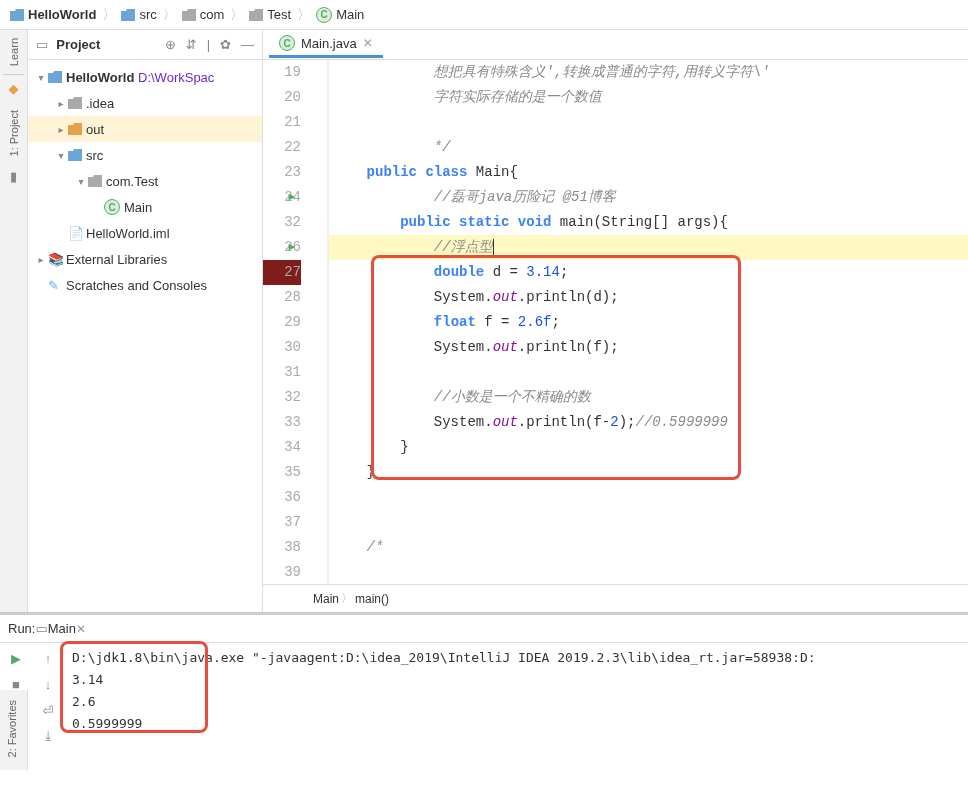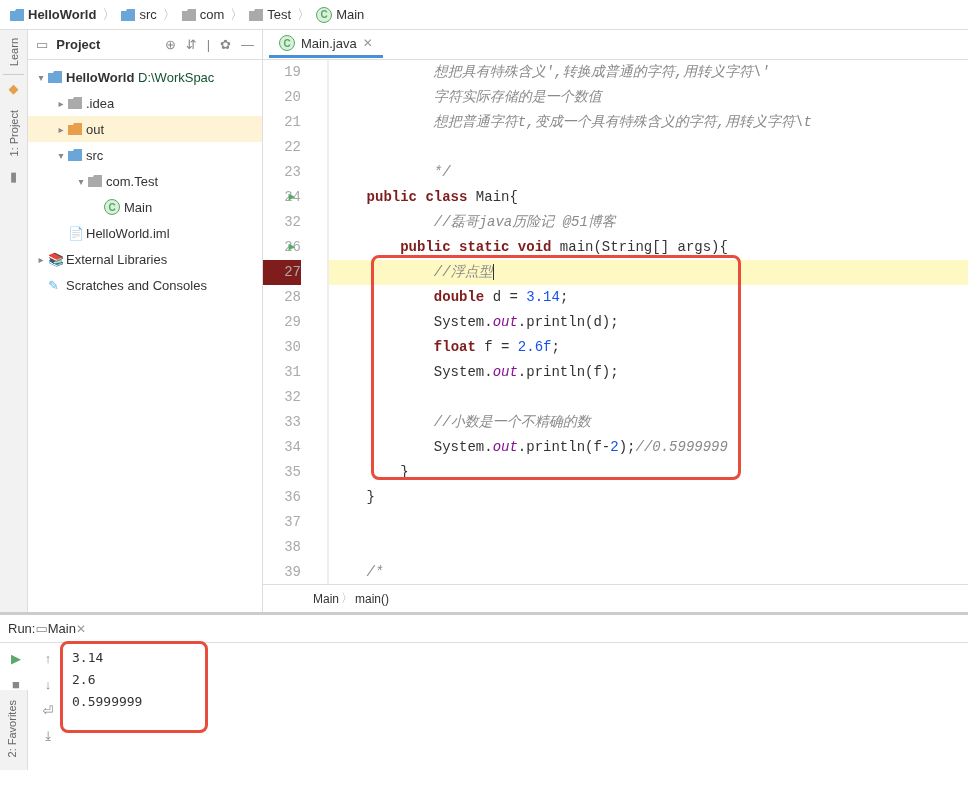--- a/index.html
+++ b/index.html
@@ -28,21 +28,21 @@
 .tab { display: inline-flex; align-items: center; gap: 6px; padding: 4px 10px; border-bottom: 3px solid #4a90d9; }
 .tab-close { color: #999; font-size: 12px; }
 .code-area { flex: 1; display: flex; font-family: Consolas, 'Courier New', monospace; font-size: 14px; overflow: hidden; position: relative; }
 .gutter { width: 66px; background: #fff; border-right: 2px solid #eee; text-align: right; color: #aaa; padding-right: 26px; position: relative; }
 .gutter .ln { height: 25px; line-height: 25px; }
 .gutter .ln.hl { background: #7f1d1d; }
 .gutter .run-icon { position: absolute; right: 6px; top: 0; color: #59a869; font-size: 11px; }
 .code { flex: 1; position: relative; }
 .code-line { height: 25px; line-height: 25px; white-space: pre; padding-left: 4px; }
 .code-line.hl { background: #fef9c3; }
-.kw { color: #7f1d1d; font-weight: bold; }
+.kw { color: #3b82f6; font-weight: bold; }
 .com { color: #8a8a8a; font-style: italic; }
 .num { color: #1750eb; }
 .field { color: #871094; font-style: italic; }
 .breadcrumb2 { height: 28px; border-top: 1px solid #ddd; display: flex; align-items: center; font-size: 12px; color: #333; padding-left: 50px; }
 .run-panel { border-top: 3px solid #ccc; height: 148px; display: flex; flex-direction: column; }
 .run-header { height: 28px; display: flex; align-items: center; padding: 0 8px; border-bottom: 1px solid #ddd; }
 .run-body { flex: 1; display: flex; }
 .run-tools { width: 32px; display: flex; flex-direction: column; align-items: center; gap: 4px; padding-top: 4px; }
 .run-tool { width: 22px; height: 22px; display: flex; align-items: center; justify-content: center; color: #888; cursor: pointer; font-size: 13px; }
 .run-tool.play { color: #59a869; }
@@ -111,21 +111,21 @@
         <span>✿</span>
         <span>—</span>
       </div>
     </div>
     <div class="tree">
       <div class="tree-row">
         <span class="arrow">▾</span>
         <span class="folder-icon blue"><svg width="14" height="12">
               <path d="M0 2 L5 2 L6 0 L14 0 L14 12 L0 12 Z"></path>
             </svg></span>
-        <span class="tree-label"><b>HelloWorld</b> <span style="color:#14532d">D:\WorkSpac</span></span>
+        <span class="tree-label"><b>HelloWorld</b> <span style="color:#6d28d9">D:\WorkSpac</span></span>
       </div>
       <div class="tree-row" style="padding-left:26px">
         <span class="arrow">▸</span>
         <span class="folder-icon gray"><svg width="14" height="12">
               <path d="M0 2 L5 2 L6 0 L14 0 L14 12 L0 12 Z"></path>
             </svg></span>
         <span class="tree-label">.idea</span>
       </div>
       <div class="tree-row sel" style="padding-left:26px">
         <span class="arrow">▸</span>
@@ -196,21 +196,20 @@
           <div class="ln">34</div>
           <div class="ln">35</div>
           <div class="ln">36</div>
           <div class="ln">37</div>
           <div class="ln">38</div>
           <div class="ln">39</div>
         </div>
       <div class="code" id="codebody">
         <div class="code-line">            <span class="com">想把具有特殊含义',转换成普通的字符,用转义字符\'</span></div>
           <div class="code-line">            <span class="com">字符实际存储的是一个数值</span></div>
-          <div class="code-line">            <span class="com">想把普通字符t,变成一个具有特殊含义的字符,用转义字符\t</span></div>
           <div class="code-line">&nbsp;</div>
           <div class="code-line">            <span class="com">*/</span></div>
           <div class="code-line">    <span class="kw">public class</span> Main{</div>
           <div class="code-line">            <span class="com">//磊哥java历险记 @51博客</span></div>
           <div class="code-line">        <span class="kw">public static void</span> main(String[] args){</div>
           <div class="code-line hl">            <span class="com">//浮点型<span style="border-right:1px solid #333"></span></span></div>
           <div class="code-line">            <span class="kw">double</span> d = <span class="num">3.14</span>;</div>
           <div class="code-line">            System.<span class="field">out</span>.println(d);</div>
           <div class="code-line">            <span class="kw">float</span> f = <span class="num">2.6f</span>;</div>
           <div class="code-line">            System.<span class="field">out</span>.println(f);</div>
@@ -248,20 +247,21 @@
       <span class="run-tool">⎘</span>
     </div>
     <div class="run-tools2">
       <span class="run-tool">↑</span>
       <span class="run-tool">↓</span>
       <span class="run-tool">⏎</span>
       <span class="run-tool">⤓</span>
     </div>
     <div class="console">
       <div class="red-box" style="left:-4px;top:-2px;width:148px;height:92px"></div>
+      <div>D:\jdk1.8\bin\java.exe "-javaagent:D:\idea_2019\IntelliJ IDEA 2019.2.3\lib\idea_rt.jar=58938:D:</div>
       <div>3.14</div>
       <div>2.6</div>
       <div>0.5999999</div>
     </div>
   </div>
 </div>
 
 <div class="fav-rail">
   <div class="rail-label" style="padding:10px 6px">2: Favorites</div>
 </div>

